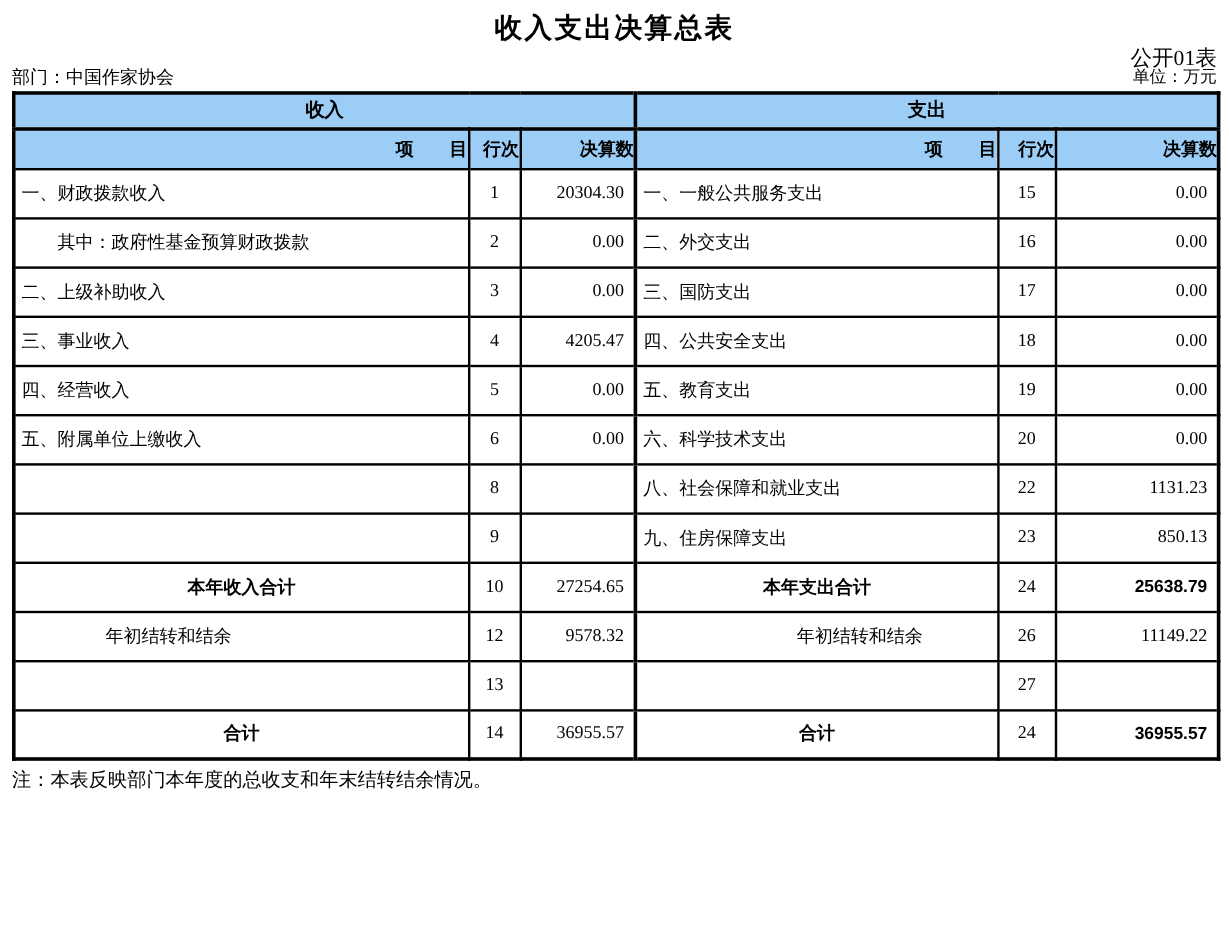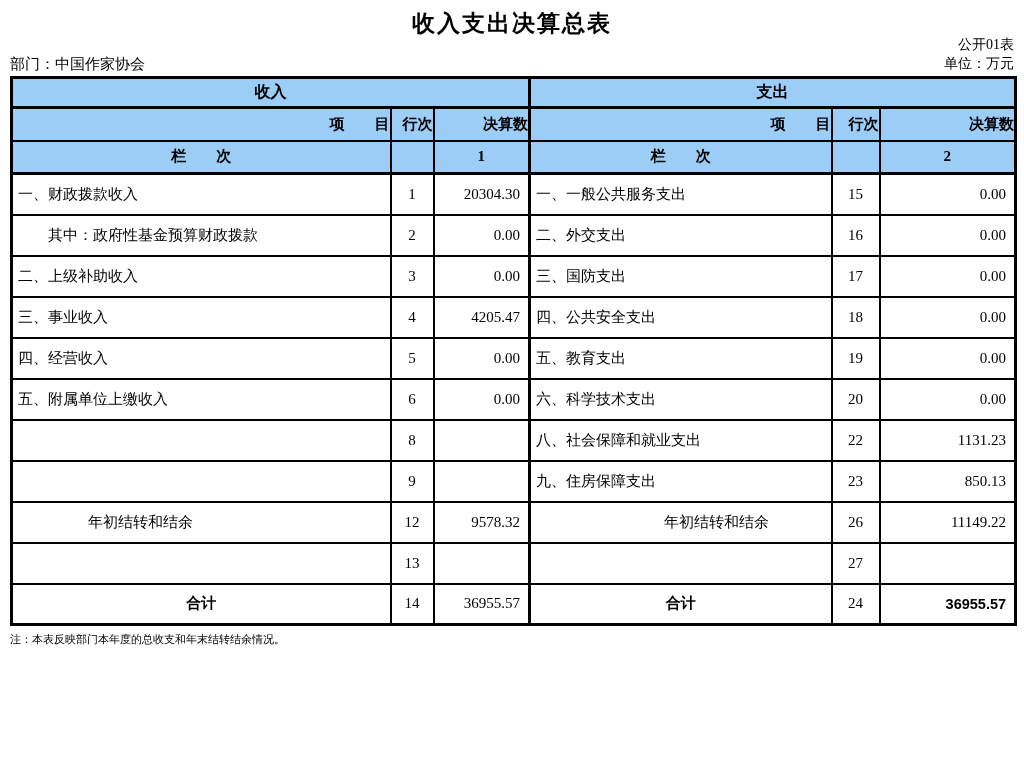--- a/index.html
+++ b/index.html
@@ -7,21 +7,21 @@
   .page {
     width:1024px; height:779px; background:#fff; color:#000;
     font-family:"Liberation Serif","DejaVu Serif",serif;
     position:relative; overflow:hidden;
   }
   .header-area { position:relative; height:76px; }
   .page-title {
     text-align:center; padding-top:8px; font-size:23px; font-weight:bold;
     letter-spacing:2px;
   }
-  .meta-table-no { position:absolute; right:10px; top:36px; font-size:14px; }
+  .meta-table-no { position:absolute; right:10px; top:36px; font-size:18px; }
   .meta-unit    { position:absolute; right:10px; top:55px; font-size:14px; }
   .meta-dept    { position:absolute; left:10px;  top:55px; font-size:15px; }
 
   table.main {
     border-collapse:collapse; table-layout:fixed;
     margin-left:10px; width:1004px;
     border:3px solid #000;
     padding-left:20px;
   }
   td { border:2px solid #000; font-size:15px; overflow:hidden; white-space:nowrap; }
@@ -41,21 +41,21 @@
   td.item   { text-align:left; padding-left:5px; }
   td.item.center { text-align:center; padding-left:0; }
   td.line   { text-align:center; }
   td.amount { text-align:right; padding-right:8px; }
   td.bold   { font-weight:bold; }
   td.amount.bold { font-family:"Liberation Sans","DejaVu Sans",sans-serif; font-size:14.5px; }
   td.item.inc.lvl1 { padding-left:35px; }
   td.item.inc.lvl2 { padding-left:75px; }
   td.item.exp.lvl2 { padding-left:133px; }
 
-  .footnote { margin:6px 0 0 10px; font-size:11px; }
+  .footnote { margin:6px 0 0 10px; font-size:16px; }
 </style>
 </head>
 <body>
 
 <div class="page">
 
   <div class="header-area">
     <div class="page-title">收入支出决算总表</div>
     <div class="meta-table-no">公开01表</div>
     <div class="meta-unit">单位：万元</div>
@@ -76,28 +76,20 @@
         <td colspan="3" class="hdr-bg">收入</td>
         <td colspan="3" class="hdr-bg divider">支出</td>
       </tr>
       <tr class="hdr2">
         <td class="hdr-bg">项　　目</td>
         <td class="hdr-bg">行次</td>
         <td class="hdr-bg">决算数</td>
         <td class="hdr-bg divider">项　　目</td>
         <td class="hdr-bg">行次</td>
         <td class="hdr-bg">决算数</td>
-      </tr>
-      <tr class="hdr3">
-        <td class="hdr-bg">栏　　次</td>
-        <td class="hdr-bg"></td>
-        <td class="hdr-bg">1</td>
-        <td class="hdr-bg divider">栏　　次</td>
-        <td class="hdr-bg"></td>
-        <td class="hdr-bg">2</td>
       </tr>
     </thead>
     <tbody>
         <tr class="data">
           <td class="item inc">一、财政拨款收入</td>
           <td class="line">1</td>
           <td class="amount">20304.30</td>
           <td class="item exp divider">一、一般公共服务支出</td>
           <td class="line">15</td>
           <td class="amount">0.00</td>
@@ -152,20 +144,28 @@
         </tr>
         <tr class="data">
           <td class="item inc"></td>
           <td class="line">9</td>
           <td class="amount"></td>
           <td class="item exp divider">九、住房保障支出</td>
           <td class="line">23</td>
           <td class="amount">850.13</td>
         </tr>
         <tr class="data">
+          <td class="item inc center bold">本年收入合计</td>
+          <td class="line">10</td>
+          <td class="amount">27254.65</td>
+          <td class="item exp divider center bold">本年支出合计</td>
+          <td class="line">24</td>
+          <td class="amount bold">25638.79</td>
+        </tr>
+        <tr class="data">
           <td class="item inc lvl2">年初结转和结余</td>
           <td class="line">12</td>
           <td class="amount">9578.32</td>
           <td class="item exp divider lvl2">年初结转和结余</td>
           <td class="line">26</td>
           <td class="amount">11149.22</td>
         </tr>
         <tr class="data">
           <td class="item inc"></td>
           <td class="line">13</td>

